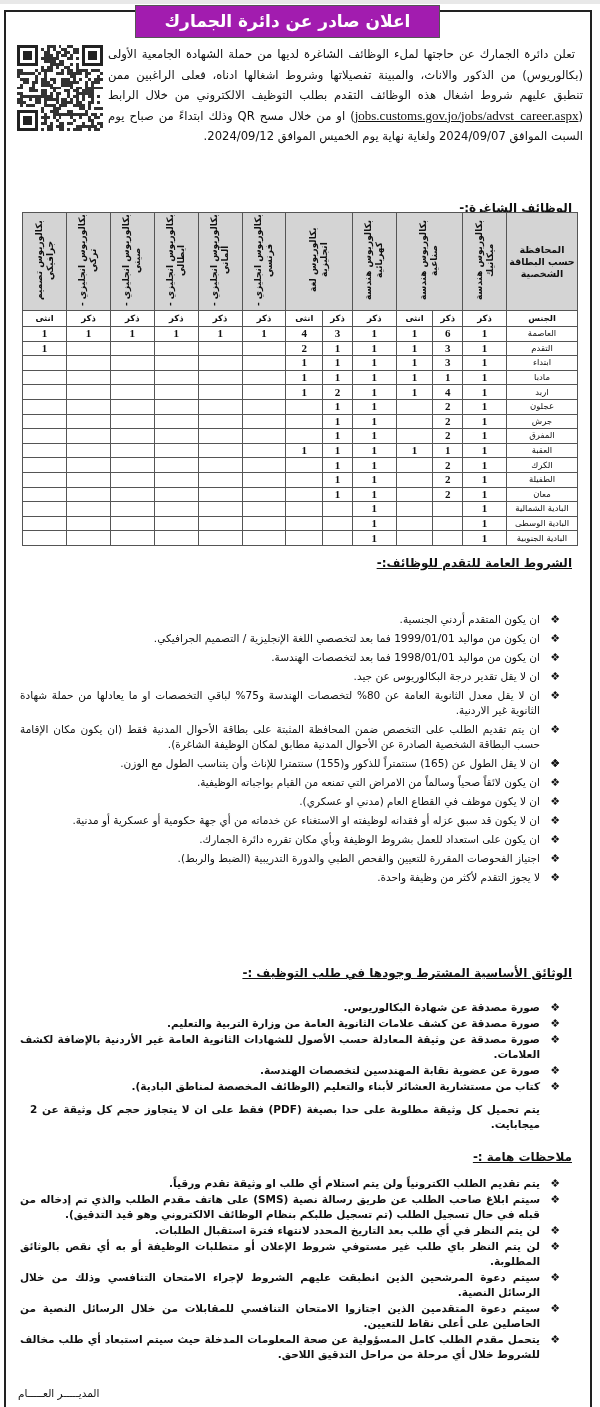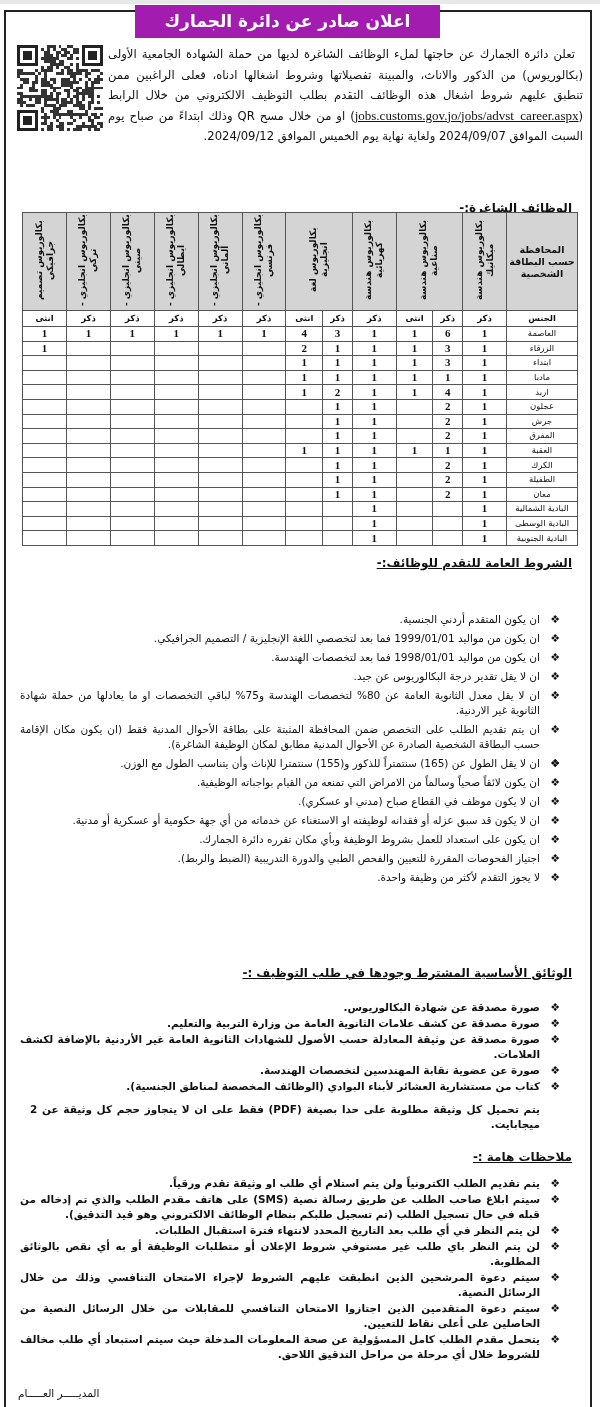--- a/index.html
+++ b/index.html
@@ -439,21 +439,21 @@
         <td>3</td>
         <td>4</td>
         <td>1</td>
         <td>1</td>
         <td>1</td>
         <td>1</td>
         <td>1</td>
         <td>1</td>
       </tr>
       <tr>
-        <td class="gname">الزرقاء</td>
+        <td class="gname">التقدم</td>
         <td>1</td>
         <td>3</td>
         <td>1</td>
         <td>1</td>
         <td>1</td>
         <td>2</td>
         <td></td>
         <td></td>
         <td></td>
         <td></td>
@@ -662,34 +662,34 @@
 <ul class="bul" id="conditions-list" style="top:612px;">
     <li><span class="b">❖</span><span>ان يكون المتقدم أردني الجنسية.</span></li>
     <li><span class="b">❖</span><span>ان يكون من مواليد 1999/01/01 فما بعد لتخصصي اللغة الإنجليزية / التصميم الجرافيكي.</span></li>
     <li><span class="b">❖</span><span>ان يكون من مواليد 1998/01/01 فما بعد لتخصصات الهندسة.</span></li>
     <li><span class="b">❖</span><span>ان لا يقل تقدير درجة البكالوريوس عن جيد.</span></li>
     <li><span class="b">❖</span><span>ان لا يقل معدل الثانوية العامة عن 80% لتخصصات الهندسة و75% لباقي التخصصات او ما يعادلها من حملة شهادة الثانوية غير الاردنية.</span></li>
     <li><span class="b">❖</span><span>ان يتم تقديم الطلب على التخصص ضمن المحافظة المثبتة على بطاقة الأحوال المدنية فقط (ان يكون مكان الإقامة حسب البطاقة الشخصية الصادرة عن الأحوال المدنية مطابق لمكان الوظيفة الشاغرة).</span></li>
     <li><span class="b">❖</span></li>
     <li><span class="b">❖</span><span>ان لا يقل الطول عن (165) سنتمتراً للذكور و(155) سنتمترا للإناث وأن يتناسب الطول مع الوزن.</span></li>
     <li><span class="b">❖</span><span>ان يكون لائقاً صحياً وسالماً من الامراض التي تمنعه من القيام بواجباته الوظيفية.</span></li>
-    <li><span class="b">❖</span><span>ان لا يكون موظف في القطاع صباح (مدني او عسكري).</span></li>
+    <li><span class="b">❖</span><span>ان لا يكون موظف في القطاع العام (مدني او عسكري).</span></li>
     <li><span class="b">❖</span><span>ان لا يكون قد سبق عزله أو فقدانه لوظيفته او الاستغناء عن خدماته من أي جهة حكومية أو عسكرية أو مدنية.</span></li>
     <li><span class="b">❖</span><span>ان يكون على استعداد للعمل بشروط الوظيفة وبأي مكان تقرره دائرة الجمارك.</span></li>
     <li><span class="b">❖</span><span>اجتياز الفحوصات المقررة للتعيين والفحص الطبي والدورة التدريبية (الضبط والربط).</span></li>
     <li><span class="b">❖</span><span>لا يجوز التقدم لأكثر من وظيفة واحدة.</span></li>
   </ul>
 
 <div class="heading" style="top:966px;">الوثائق الأساسية المشترط وجودها في طلب التوظيف :-</div>
 <ul class="bul bold tight" id="documents-list" style="top:1000px;">
     <li><span class="b">❖</span><span>صورة مصدقة عن شهادة البكالوريوس.</span></li>
     <li><span class="b">❖</span><span>صورة مصدقة عن كشف علامات الثانوية العامة من وزارة التربية والتعليم.</span></li>
     <li><span class="b">❖</span><span>صورة مصدقة عن وثيقة المعادلة حسب الأصول للشهادات الثانوية العامة غير الأردنية بالإضافة لكشف العلامات.</span></li>
     <li><span class="b">❖</span><span>صورة عن عضوية نقابة المهندسين لتخصصات الهندسة.</span></li>
-    <li><span class="b">❖</span><span>كتاب من مستشارية العشائر لأبناء البوادي (الوظائف المخصصة لمناطق الجنسية).</span></li>
+    <li><span class="b">❖</span><span>كتاب من مستشارية العشائر لأبناء والتعليم (الوظائف المخصصة لمناطق البادية).</span></li>
   </ul>
 <div class="note-plain" style="top:1102px;">يتم تحميل كل وثيقة مطلوبة على حدا بصيغة (PDF) فقط على ان لا يتجاوز حجم كل وثيقة عن 2 ميجابايت.</div>
 
 <div class="heading" style="top:1150px;">ملاحظات هامة :-</div>
 <ul class="bul bold tight" id="notes-list" style="top:1176px;">
     <li><span class="b">❖</span><span>يتم تقديم الطلب الكترونياً ولن يتم استلام أي طلب او وثيقة تقدم ورقياً.</span></li>
     <li><span class="b">❖</span><span>سيتم ابلاغ صاحب الطلب عن طريق رسالة نصية (SMS) على هاتف مقدم الطلب والذي تم إدخاله من قبله في حال تسجيل الطلب (تم تسجيل طلبكم بنظام الوظائف الالكتروني وهو قيد التدقيق).</span></li>
     <li><span class="b">❖</span><span>لن يتم النظر في أي طلب بعد التاريخ المحدد لانتهاء فترة استقبال الطلبات.</span></li>
     <li><span class="b">❖</span><span>لن يتم النظر باي طلب غير مستوفي شروط الإعلان أو متطلبات الوظيفة أو به أي نقص بالوثائق المطلوبة.</span></li>
     <li><span class="b">❖</span><span>سيتم دعوة المرشحين الذين انطبقت عليهم الشروط لإجراء الامتحان التنافسي وذلك من خلال الرسائل النصية.</span></li>

